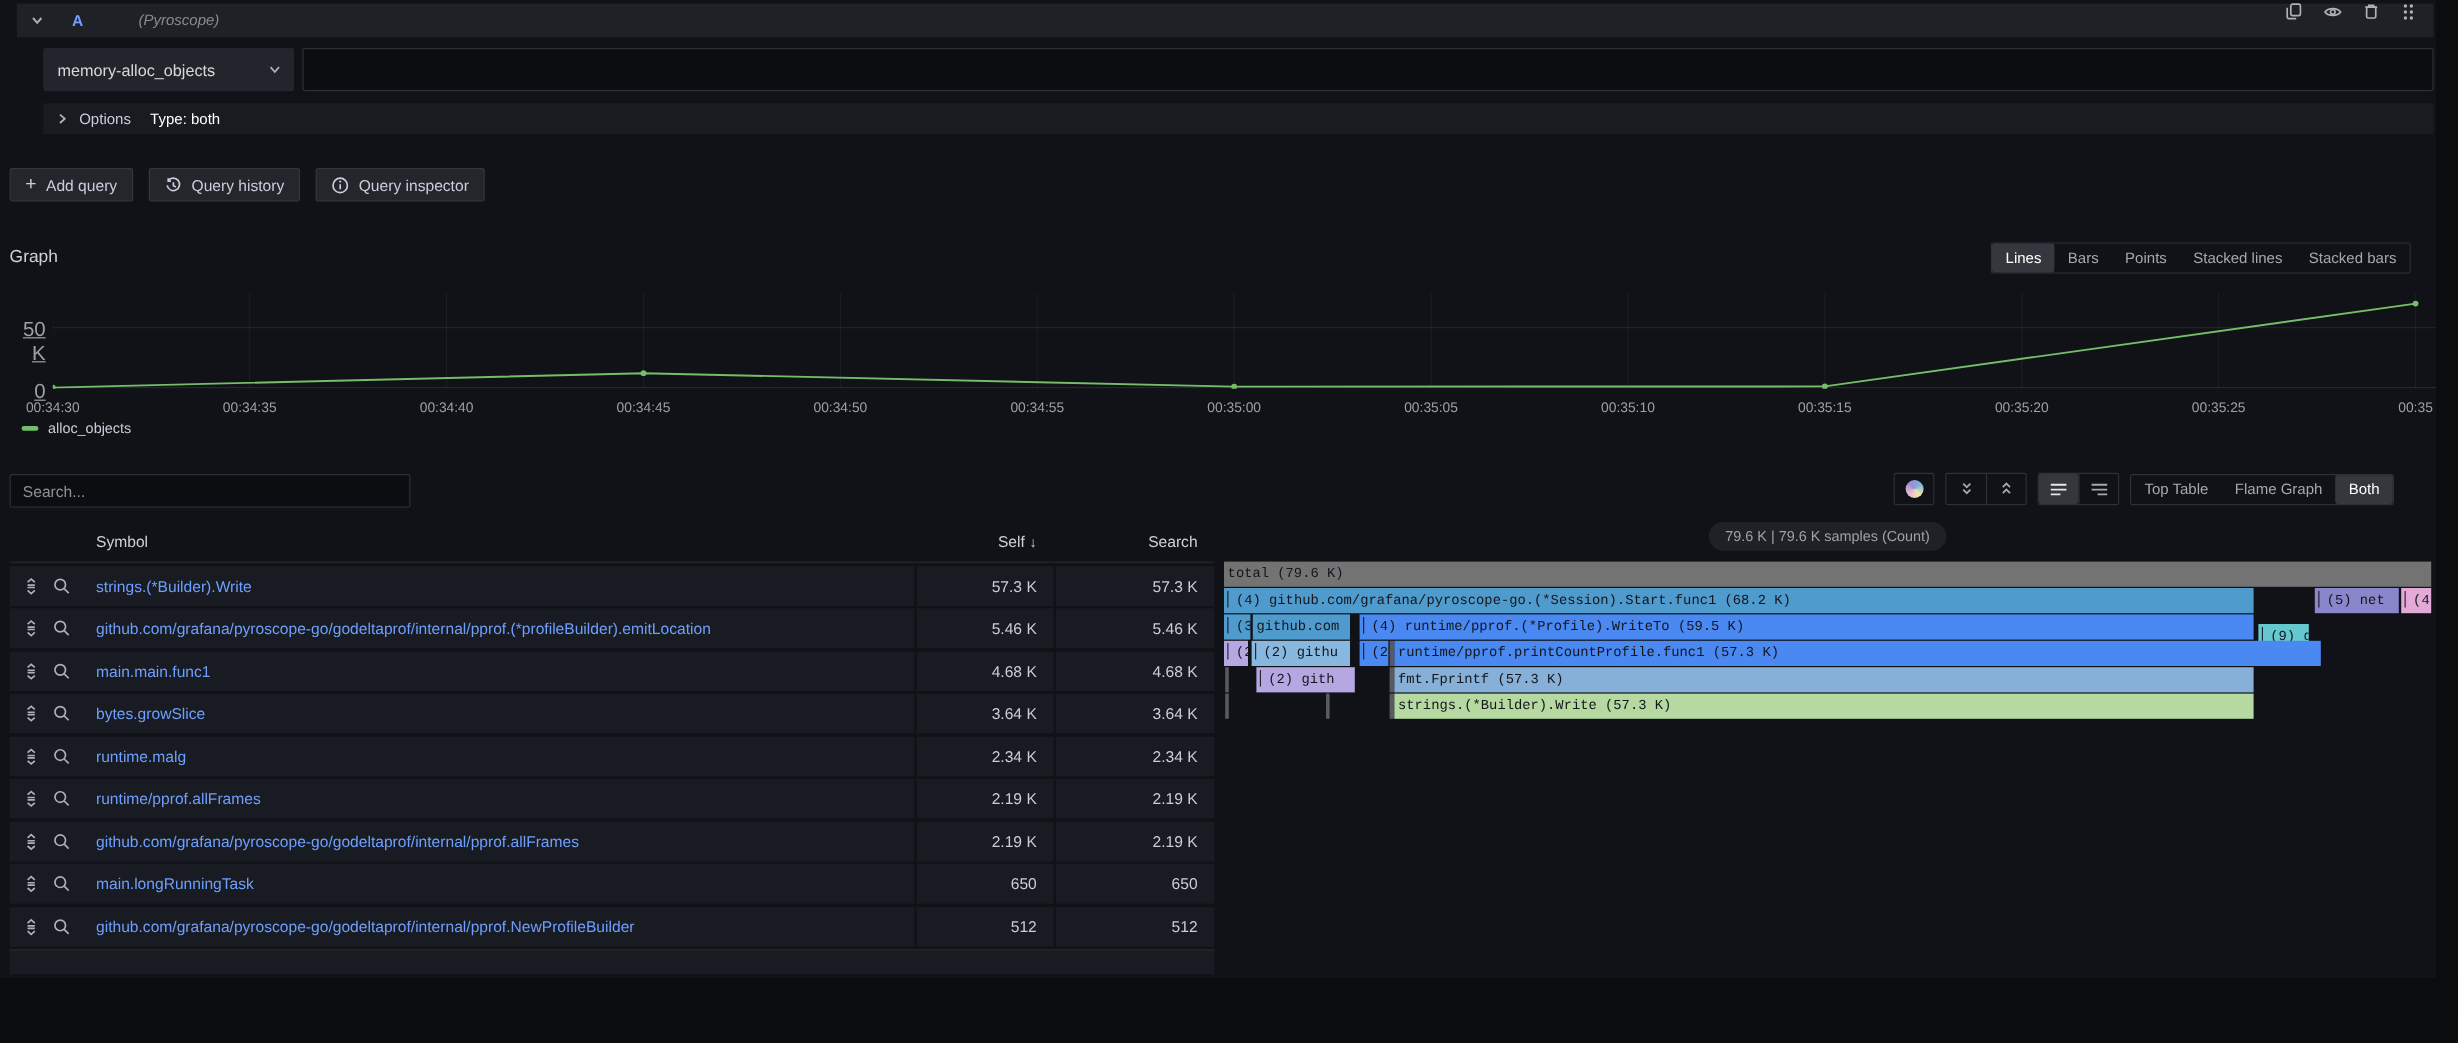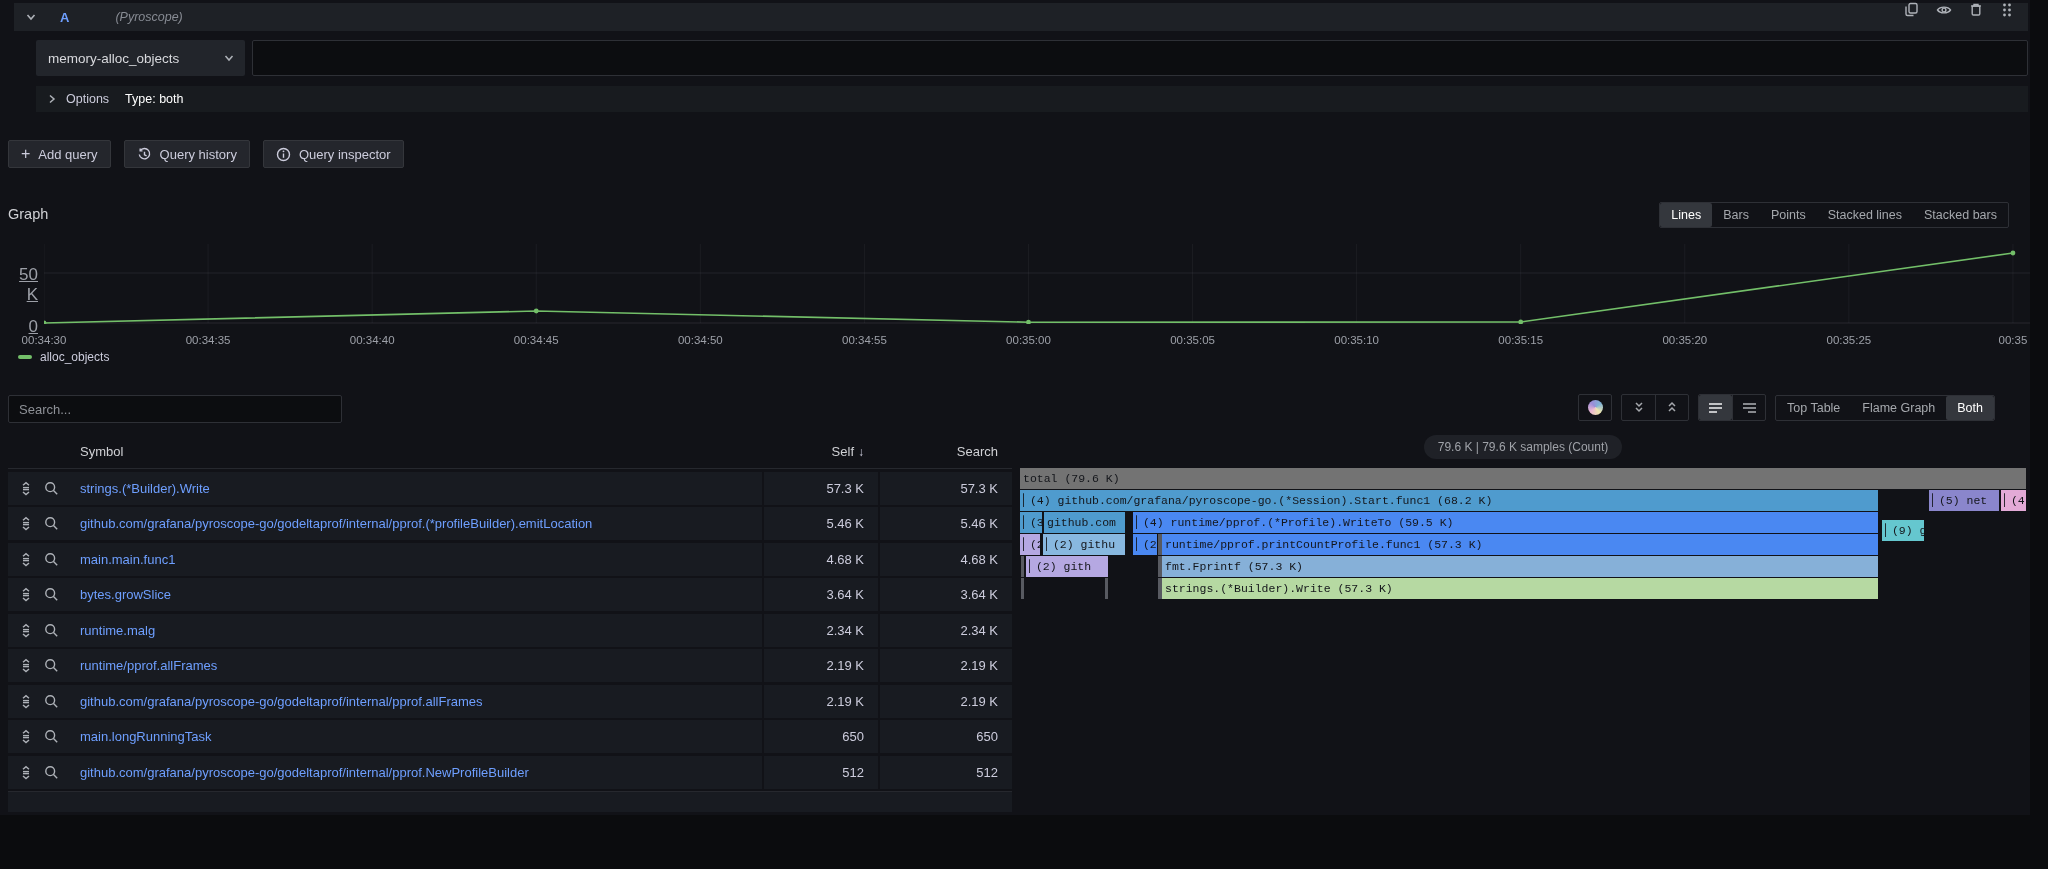--- a/index.html
+++ b/index.html
@@ -498,25 +498,25 @@
           <div class="frow">
             <div class="fblock" style="left: 0px; width: 22px; background: rgb(79, 155, 206);">▏(3</div>
             <div class="fblock" style="left: 24px; width: 81px; background: rgb(79, 155, 206);">github.com</div>
             <div class="fblock" style="left: 113px; width: 745px; background: rgb(74, 136, 242);">▏(4) runtime/pprof.(*Profile).WriteTo (59.5 K)</div>
           </div>
           <div class="frow">
             <div class="fblock" style="left: 0px; width: 20px; background: rgb(181, 168, 226);">▏(2</div>
             <div class="fblock" style="left: 23px; width: 82px; background: rgb(136, 184, 224);">▏(2) githu</div>
             <div class="fblock" style="left: 113px; width: 24px; background: rgb(74, 136, 242);">▏(2)</div>
             <div class="fblock" style="left: 138px; width: 4px; background: rgb(88, 90, 97);"></div>
-            <div class="fblock" style="left: 142px; width: 716px; background: rgb(74, 136, 242);">runtime/pprof.printCountProfile.func1 (57.3 K)</div>
+            <div class="fblock" style="left: 142px; width: 772px; background: rgb(74, 136, 242);">runtime/pprof.printCountProfile.func1 (57.3 K)</div>
           </div>
           <div class="frow">
             <div class="fblock" style="left: 1px; width: 3px; background: rgb(88, 90, 97);"></div>
-            <div class="fblock" style="left: 6px; width: 82px; background: rgb(181, 168, 226); font-family: Liberation Mono, monospace;">▏(2) gith</div>
+            <div class="fblock" style="left: 27px; width: 82px; background: rgb(181, 168, 226); font-family: Liberation Mono, monospace;">▏(2) gith</div>
             <div class="fblock" style="left: 138px; width: 4px; background: rgb(88, 90, 97);"></div>
             <div class="fblock" style="left: 142px; width: 716px; background: rgb(134, 176, 216);">fmt.Fprintf (57.3 K)</div>
           </div>
           <div class="frow">
             <div class="fblock" style="left: 1px; width: 3px; background: rgb(88, 90, 97);"></div>
             <div class="fblock" style="left: 85px; width: 3px; background: rgb(88, 90, 97);"></div>
             <div class="fblock" style="left: 138px; width: 4px; background: rgb(88, 90, 97);"></div>
             <div class="fblock" style="left: 142px; width: 716px; background: rgb(182, 217, 162);">strings.(*Builder).Write (57.3 K)</div>
           </div>
         </div>

